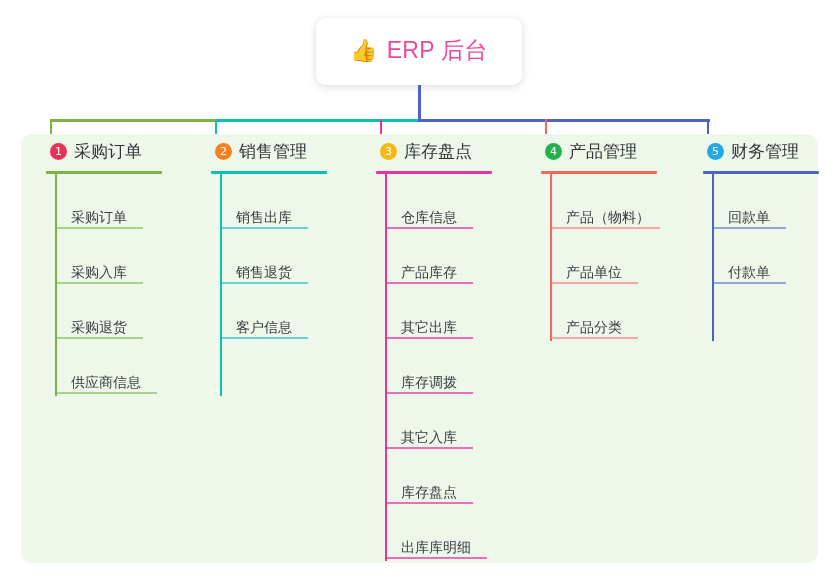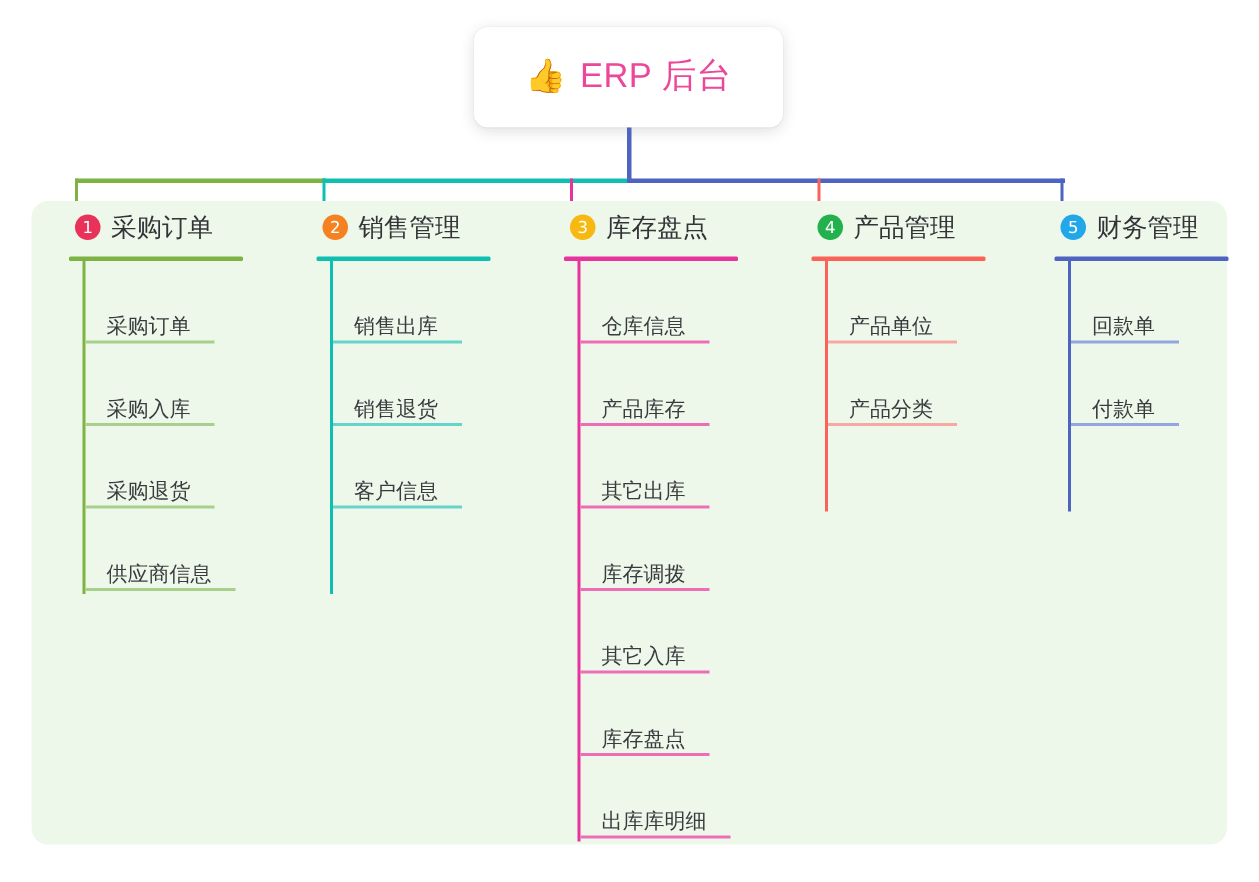--- a/index.html
+++ b/index.html
@@ -244,20 +244,24 @@
     </div>
     <div class="column" style="left: 520px;">
       <div class="col-head">
         <span class="badge" style="background: rgb(34, 177, 76);">4</span>
         <span class="col-title">产品管理</span>
       </div>
       <div class="head-rule" style="width: 116px; background: rgb(251, 98, 88);"></div>
       <div class="items">
         <div class="trunk" style="height: 167px; background: rgb(251, 98, 88);"></div>
         <div class="item">
+          <span class="item-label">产品（物料）</span>
+          <div class="item-rule" style="width: 108px; background: rgb(246, 169, 162);"></div>
+        </div>
+        <div class="item">
           <span class="item-label">产品单位</span>
           <div class="item-rule" style="width: 86px; background: rgb(246, 169, 162);"></div>
         </div>
         <div class="item">
           <span class="item-label">产品分类</span>
           <div class="item-rule" style="width: 86px; background: rgb(246, 169, 162);"></div>
         </div>
       </div>
     </div>
     <div class="column" style="left: 682px;">

